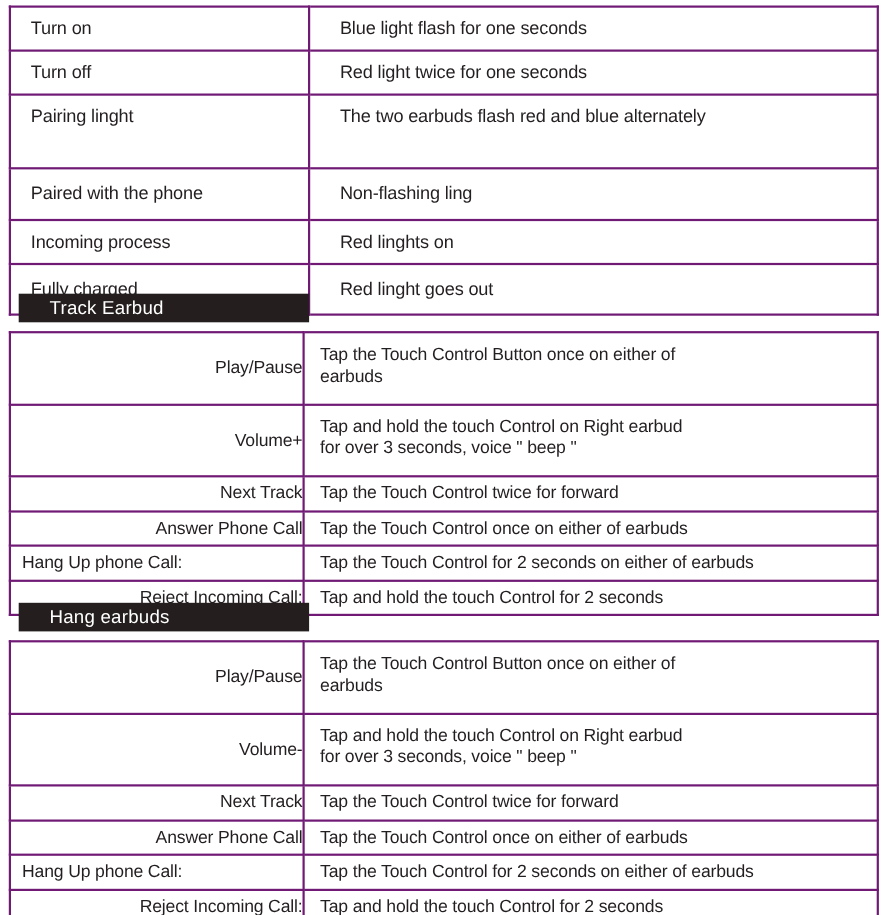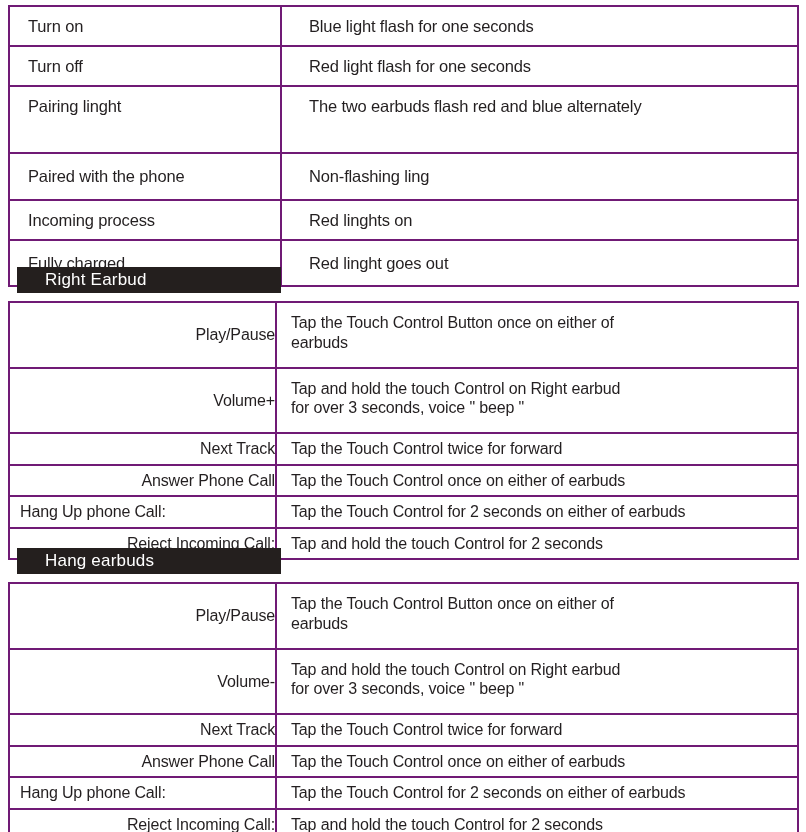--- a/index.html
+++ b/index.html
@@ -141,21 +141,21 @@
         </td>
         <td>
           <span class="cell-desc">Blue light flash for one seconds</span>
         </td>
       </tr>
       <tr>
         <td>
           <span class="cell-label">Turn off</span>
         </td>
         <td>
-          <span class="cell-desc">Red light flash for one seconds</span>
+          <span class="cell-desc">Red light twice for one seconds</span>
         </td>
       </tr>
       <tr class="r-tall">
         <td>
           <span class="cell-label">Pairing linght</span>
         </td>
         <td>
           <span class="cell-desc">The two earbuds flash red and blue alternately</span>
         </td>
       </tr>
@@ -179,21 +179,21 @@
         <td>
           <span class="cell-label">Fully charged</span>
         </td>
         <td>
           <span class="cell-desc">Red linght goes out</span>
         </td>
       </tr>
     </tbody>
   </table>
 
-  <div class="section-banner" id="banner-right">Right Earbud</div>
+  <div class="section-banner" id="banner-right">Track Earbud</div>
 
   <table class="spec-table control-table" id="table-right">
     <colgroup>
         <col class="c1">
         <col class="c2">
       </colgroup>
     <tbody>
       <tr class="r2line">
         <td class="label-wide">
           <span class="cell-label">Play/Pause</span>

